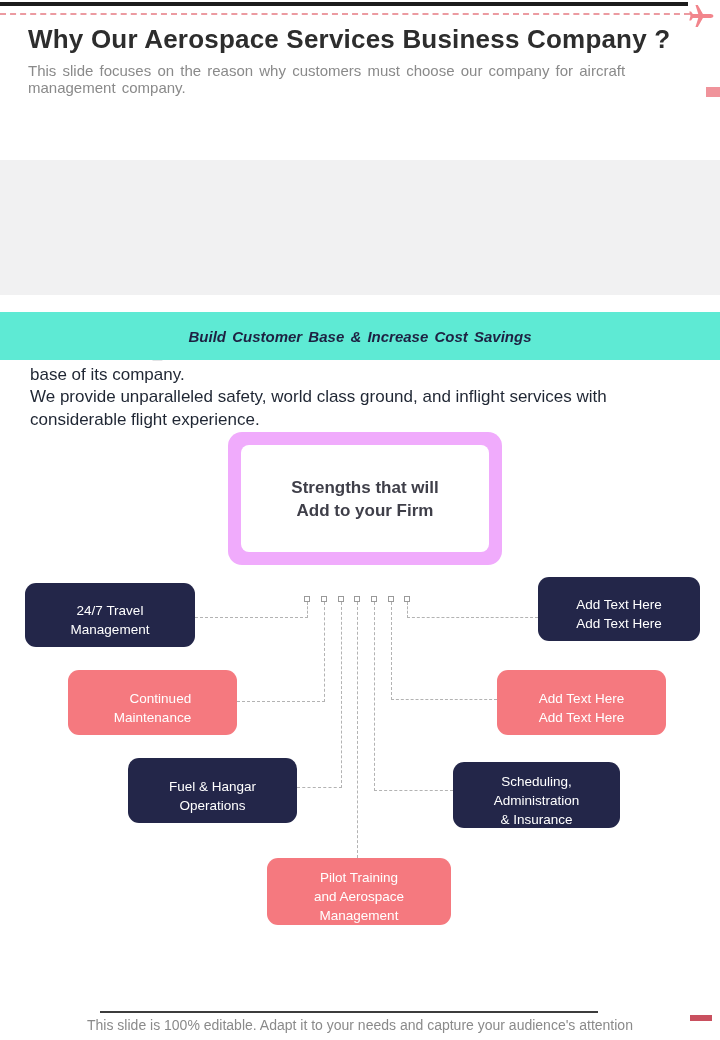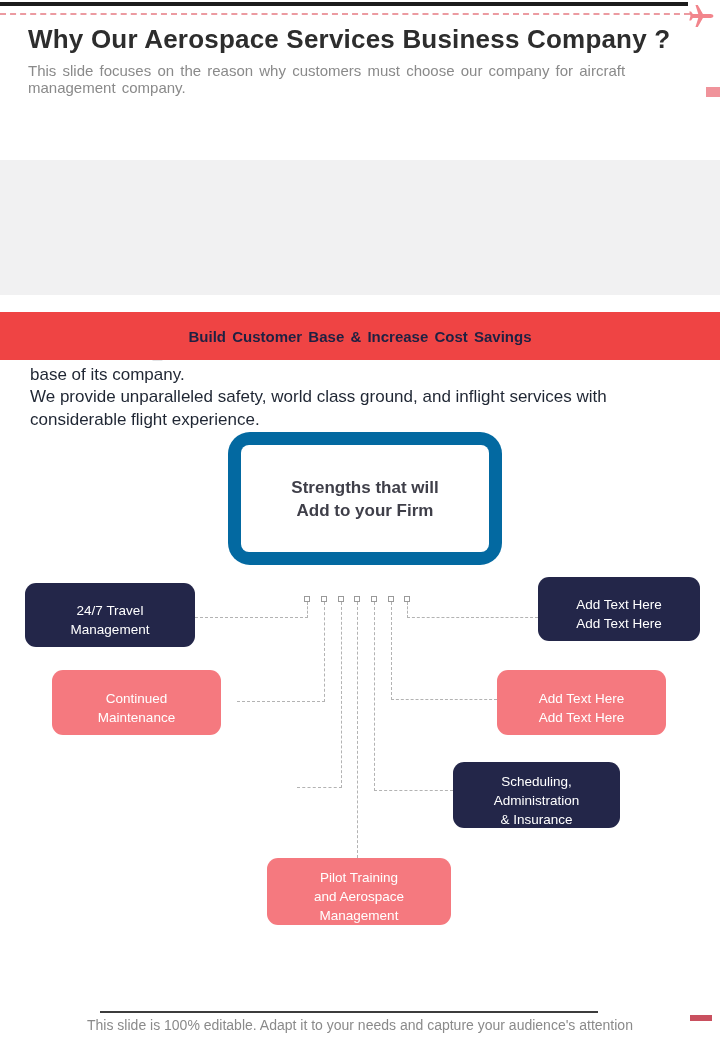--- a/index.html
+++ b/index.html
@@ -34,28 +34,28 @@
 
   
   .intro-panel { left: 0; top: 160px; width: 720px; height: 135px; background: #f1f1f2; }
   .intro-text {
     left: 30px; top: 181px; width: 655px;
     font-size: 17px; line-height: 22.5px; color: #1f2633;
     white-space: pre-line;
   }
 
   
-  .banner { left: 0; top: 312px; width: 720px; height: 48px; background: #ef4444;
-    display: flex; align-items: center; justify-content: center; }
+  .banner { left: 0; top: 312px; width: 720px; height: 48px; background: #5eead4;
+    display: flex; align-items: center; justify-content: center; font-style: italic; }
   .banner-label { font-size: 15px; font-weight: bold; color: #1e2142; word-spacing: 2px; }
 
   
   .center-node {
     left: 228px; top: 432px; width: 274px; height: 133px;
-    background: #0369a1; border-radius: 22px;
+    background: #f0abfc; border-radius: 14px;
   }
   .center-inner {
     position: absolute; left: 13px; top: 13px; right: 13px; bottom: 13px;
     background: #ffffff; border-radius: 8px;
     display: flex; align-items: center; justify-content: center;
   }
   .center-label {
     font-size: 17px; font-weight: bold; color: #3f3f49;
     text-align: center; white-space: pre-line; line-height: 23px;
   }
@@ -137,25 +137,29 @@
   <div class="abs hline" style="left:297px; top:787px; width:45px;"></div>
   <div class="abs hline" style="left:374px; top:790px; width:79px;"></div>
   <div class="abs hline" style="left:391px; top:699px; width:106px;"></div>
   <div class="abs hline" style="left:407px; top:617px; width:131px;"></div>
 
   <div class="abs node navy" style="left:25px; top:583px; width:170px; height:64px;">
     <div class="node-label">24/7 Travel
 Management</div>
   </div>
 
-  <div class="abs node pink" style="left:52px; top:670px; width:169px; height:65px;">
+  <div class="abs node pink" style="left:68px; top:670px; width:169px; height:65px;text-align:right;">
     <div class="node-label">Continued
 Maintenance</div>
   </div>
 
+  <div class="abs node navy" style="left:128px; top:758px; width:169px; height:65px;">
+    <div class="node-label">Fuel &amp; Hangar
+Operations</div>
+  </div>
 
   <div class="abs node pink" style="left:267px; top:858px; width:184px; height:67px;">
     <div class="node-label">Pilot Training
 and Aerospace
 Management</div>
   </div>
 
   <div class="abs node navy" style="left:453px; top:762px; width:167px; height:66px;">
     <div class="node-label">Scheduling,
 Administration

